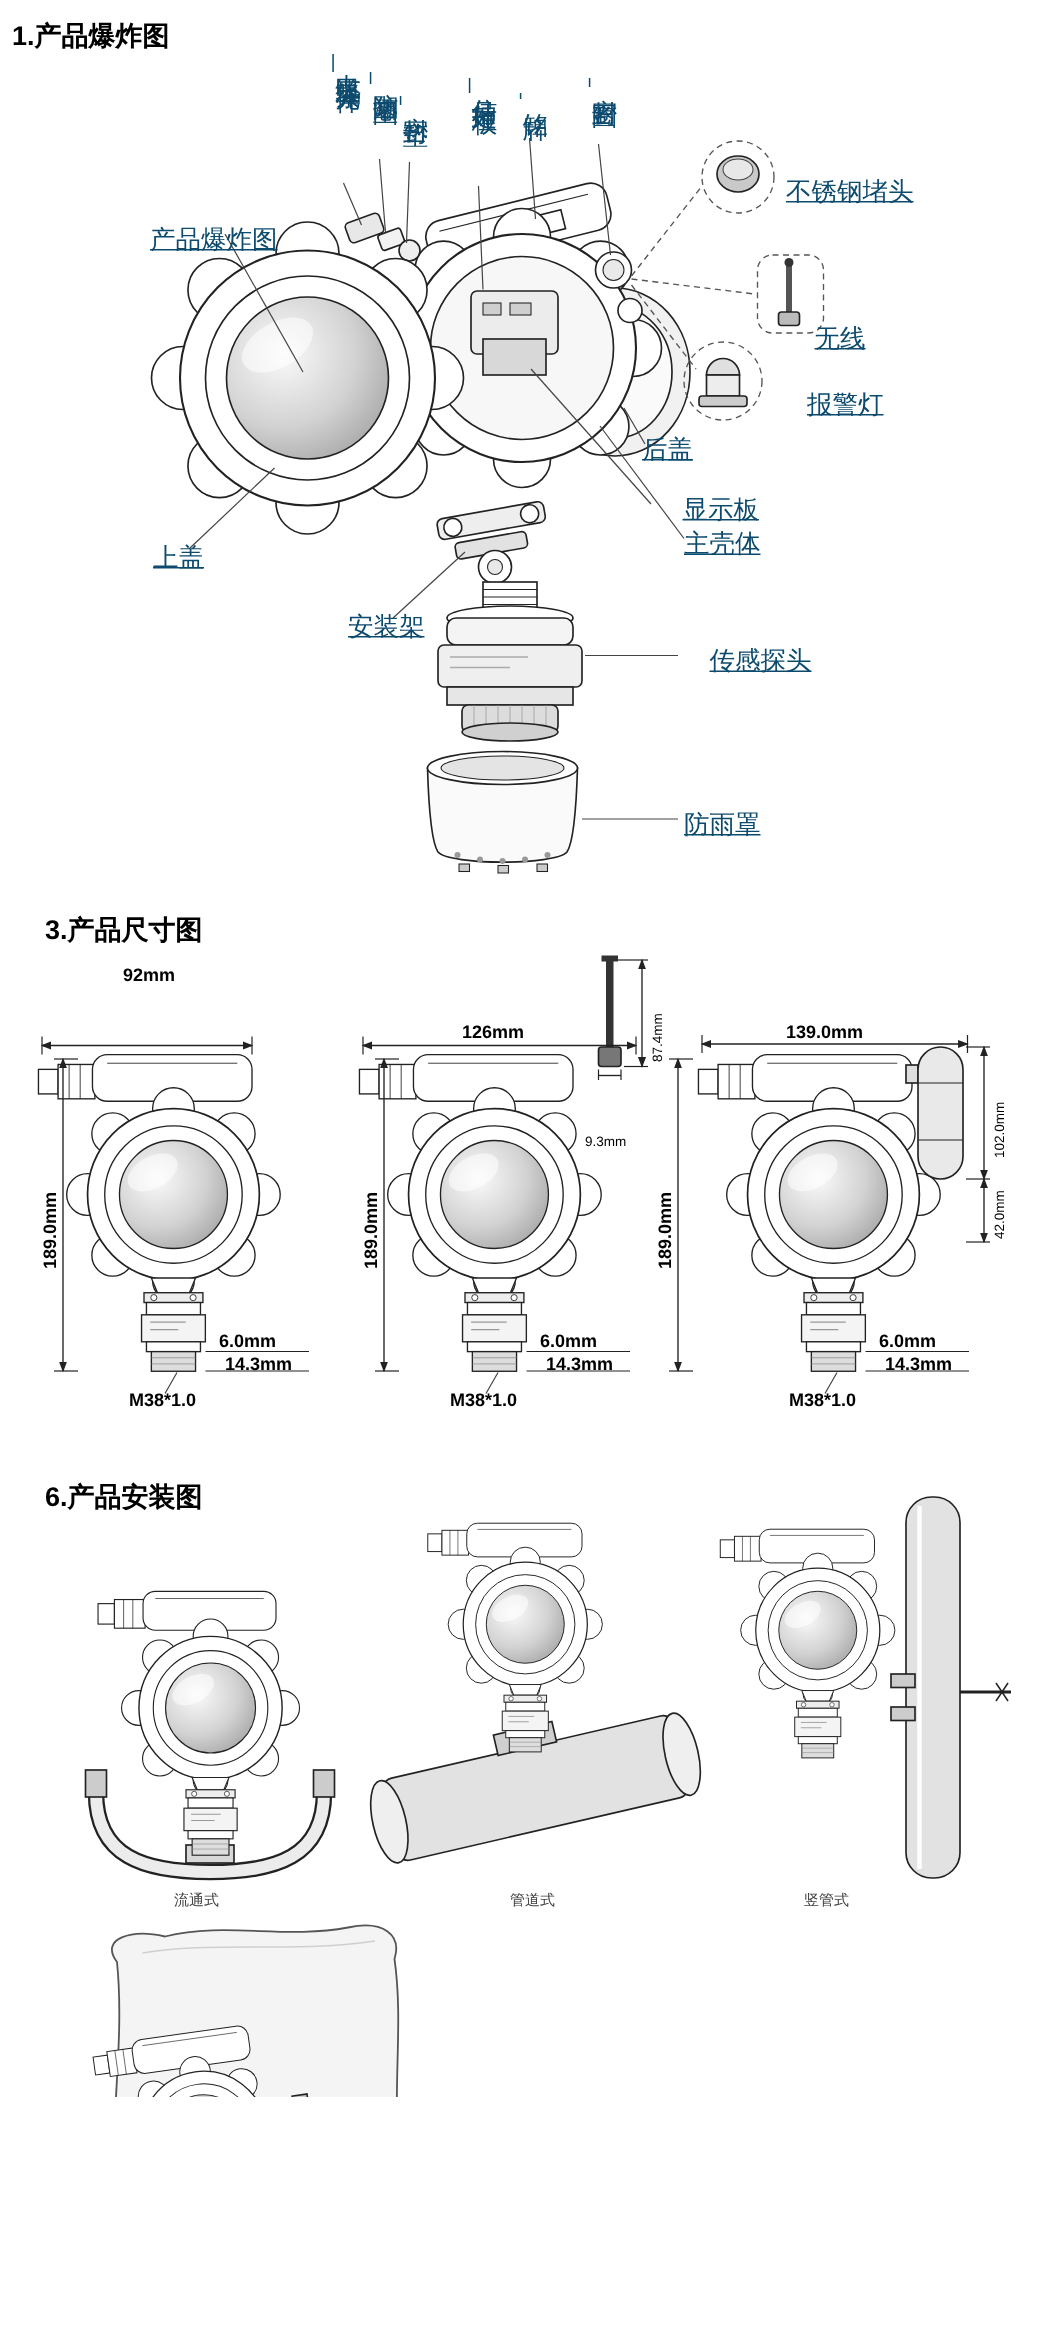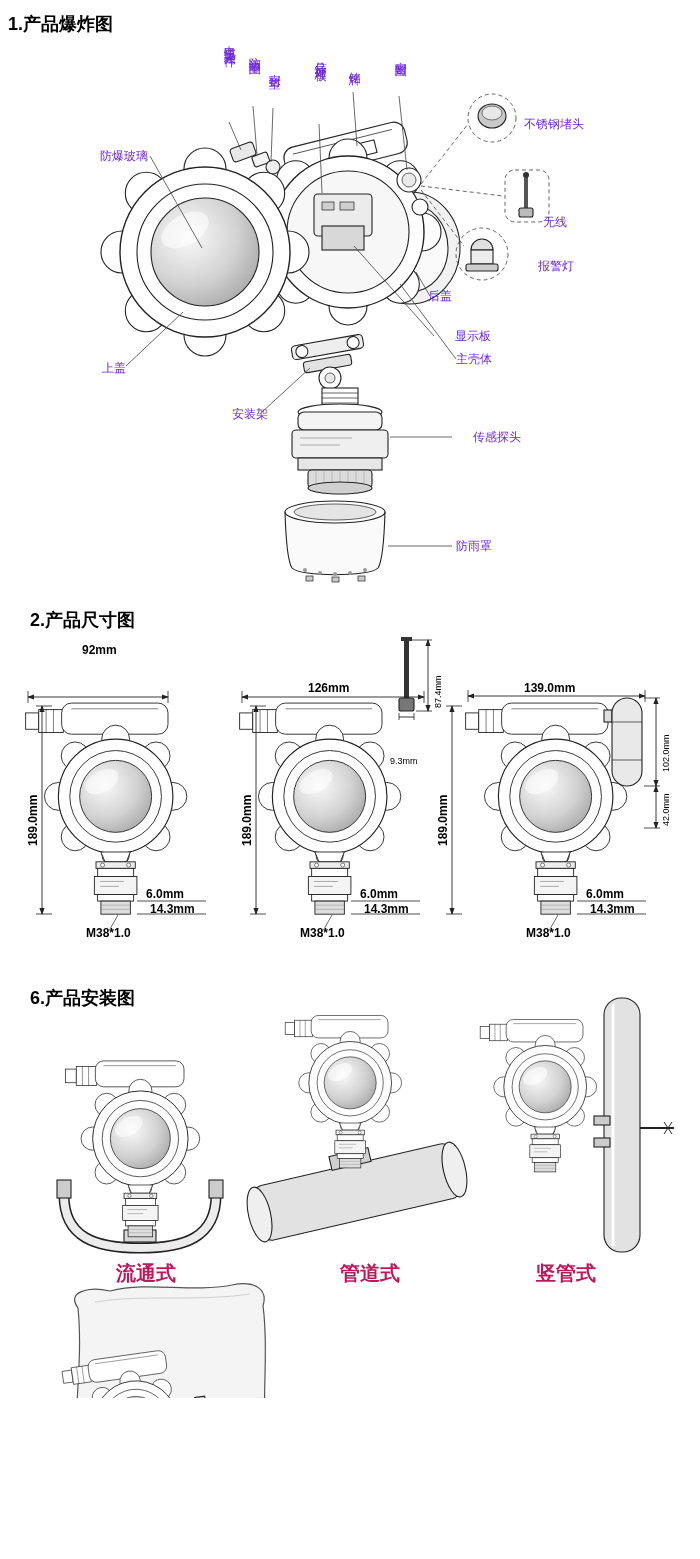--- a/index.html
+++ b/index.html
@@ -1,26 +1,26 @@
 <!DOCTYPE html>
 <html><head>
 <meta charset="utf-8">
 <style>
   * { margin:0; padding:0; box-sizing:border-box; }
   html,body { background:#fff; }
   body { font-family:"Liberation Sans","DejaVu Sans",sans-serif; color:#111; }
   #canvas { position:relative; width:700px; height:1398px; background:#fff; overflow:hidden; }
   #art { position:absolute; left:0; top:0; }
   .sec-title { position:absolute; font-size:18px; font-weight:600; color:#000; white-space:nowrap; }
-  .lbl { position:absolute; font-size:12px; color:#6d28d9; white-space:nowrap; line-height:1.15; }
+  .lbl { position:absolute; font-size:17px; color:#0c4a6e; white-space:nowrap; line-height:1.15;text-decoration:underline; }
   .lbl.v { writing-mode:vertical-rl; letter-spacing:2px; }
   .dim { position:absolute; font-size:12px; font-weight:700; color:#000; white-space:nowrap; }
   .dim.small { font-size:9px; font-weight:400; }
   .rotl { transform:rotate(-90deg); transform-origin:0 0; }
-  .inst-label { position:absolute; font-size:20px; font-weight:700; color:#be185d; white-space:nowrap; }
+  .inst-label { position:absolute; font-size:10px; font-weight:400; color:#404040; white-space:nowrap; }
   
   .s  { stroke:#222; stroke-width:1.1; }
   .s14{ stroke:#222; stroke-width:1.4; }
   .thin{ stroke:#222; stroke-width:0.7; }
   .ld { stroke:#444; stroke-width:0.8; }
   .dd { stroke:#555; stroke-width:0.9; stroke-dasharray:4 3; fill:none; }
   .dim-l { stroke:#222; stroke-width:0.9; }
   .tick  { stroke:#222; stroke-width:0.8; }
 </style>
 </head>
@@ -342,31 +342,31 @@
         <rect class="s" x="198" y="1406" width="10" height="48" fill="#cccccc"></rect>
         <circle class="thin" cx="176" cy="1433" r="3" fill="#fff"></circle>
         <circle class="thin" cx="203" cy="1412" r="3" fill="#fff"></circle>
         <use href="#det" x="69" y="1345" width="132" height="168"></use>
       </g>
     </g>
   </g>
 </svg>
 
 <div class="sec-title" style="left:8px;top:12px">1.产品爆炸图</div>
-<div class="sec-title" style="left:30px;top:608px">2.产品尺寸图</div>
+<div class="sec-title" style="left:30px;top:608px">3.产品尺寸图</div>
 <div class="sec-title" style="left:30px;top:986px">6.产品安装图</div>
 
 <div class="lbl v" style="left:222px;top:36px">电缆压紧元件</div>
 <div class="lbl v" style="left:247px;top:48px">防潮垫圈</div>
 <div class="lbl v" style="left:267px;top:64px">密封垫</div>
 <div class="lbl v" style="left:313px;top:52px">信号处理板</div>
 <div class="lbl v" style="left:347px;top:62px">铭牌</div>
 <div class="lbl v" style="left:393px;top:52px">密封圈</div>
 
-<div class="lbl" style="left:100px;top:150px">防爆玻璃</div>
+<div class="lbl" style="left:100px;top:150px">产品爆炸图</div>
 <div class="lbl" style="left:102px;top:362px">上盖</div>
 <div class="lbl" style="left:524px;top:118px">不锈钢堵头</div>
 <div class="lbl" style="left:543px;top:216px">无线</div>
 <div class="lbl" style="left:538px;top:260px">报警灯</div>
 <div class="lbl" style="left:428px;top:290px">后盖</div>
 <div class="lbl" style="left:455px;top:330px">显示板</div>
 <div class="lbl" style="left:456px;top:353px">主壳体</div>
 <div class="lbl" style="left:232px;top:408px">安装架</div>
 <div class="lbl" style="left:473px;top:431px">传感探头</div>
 <div class="lbl" style="left:456px;top:540px">防雨罩</div>

